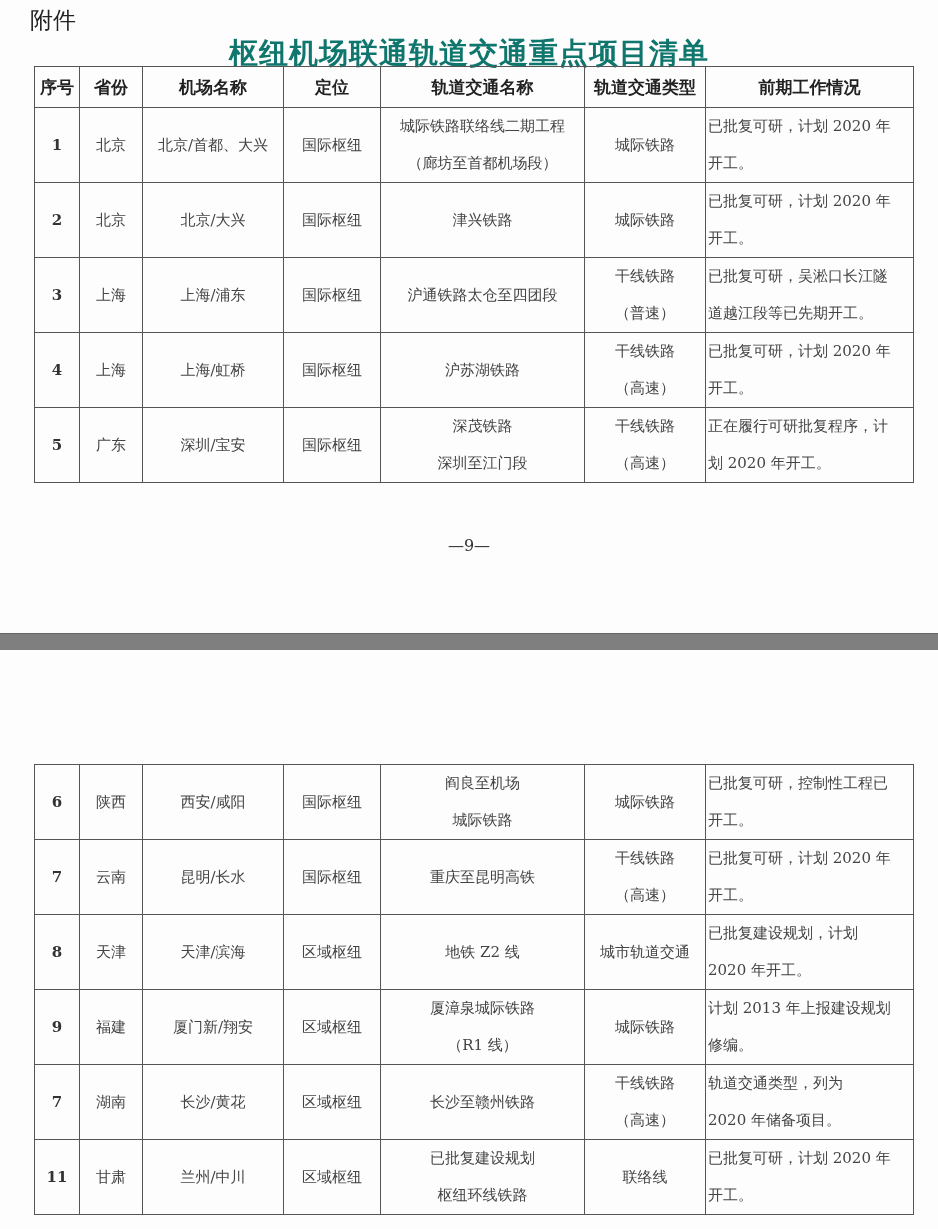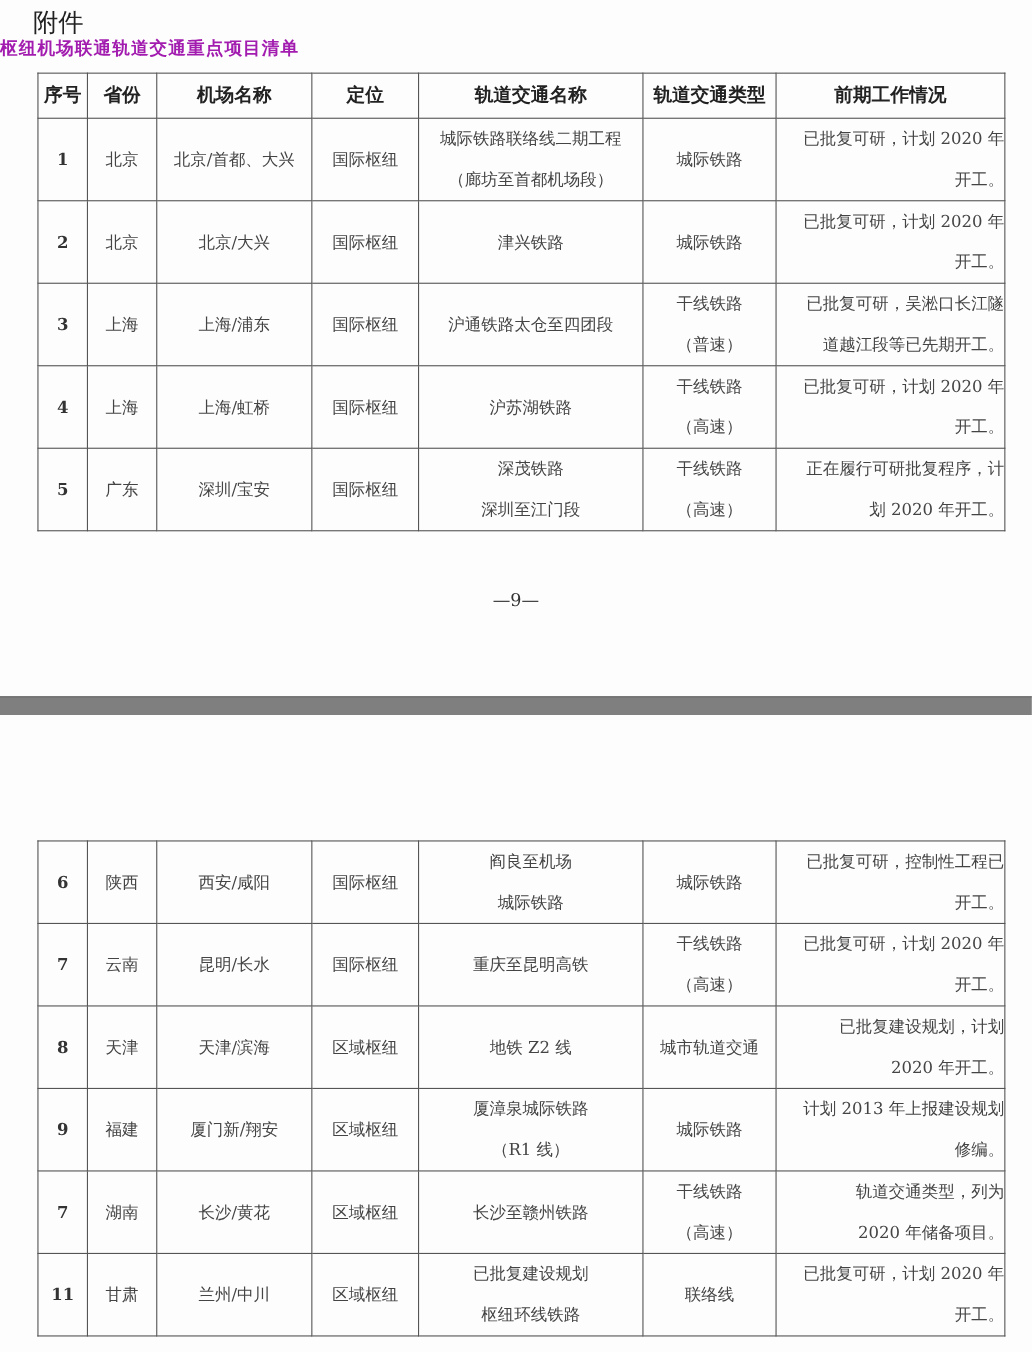--- a/index.html
+++ b/index.html
@@ -1,26 +1,26 @@
 <!DOCTYPE html>
 <html><head>
 <meta charset="utf-8">
 <style>
   html, body { margin:0; padding:0; }
   body { width:938px; height:1229px; background:#fdfdfd; position:relative; overflow:hidden;
          font-family:"DejaVu Serif","Liberation Serif",serif; color:#333; }
   .annex { position:absolute; left:30px; top:5px; font-size:23px; color:#222; font-family:"DejaVu Sans","Liberation Sans",sans-serif; }
-  .title { position:absolute; left:0; right:0; top:34px; font-size:16px; font-weight:bold; color:#a21caf; letter-spacing:1px; }
+  .title { position:absolute; left:0; right:0; top:34px; text-align:center; font-size:29px; font-weight:bold; color:#0f766e; letter-spacing:1px; }
   table { position:absolute; border-collapse:collapse; table-layout:fixed; }
   td, th { border:1.5px solid #555; text-align:center; vertical-align:middle; font-size:15px; color:#444; padding:0; line-height:37px; }
   th { font-weight:bold; color:#222; font-size:17px; height:40px; }
   .t1 { left:34px; top:66px; }
   .t2 { left:34px; top:764px; }
   td.num { font-weight:bold; color:#333; }
-  td.left { text-align:right; padding-left:2px; }
+  td.left { text-align:left; padding-left:2px; }
   .page-num { position:absolute; left:0; right:0; top:536px; text-align:center; font-size:16px; color:#333; }
   .separator { position:absolute; left:0; width:938px; top:633px; height:16px; background:#7f7f7f; border-top:1px solid #666; }
 </style>
 </head>
 <body>
 
 <div class="annex">附件</div>
 <div class="title">枢纽机场联通轨道交通重点项目清单</div>
 
 <table class="t1">

